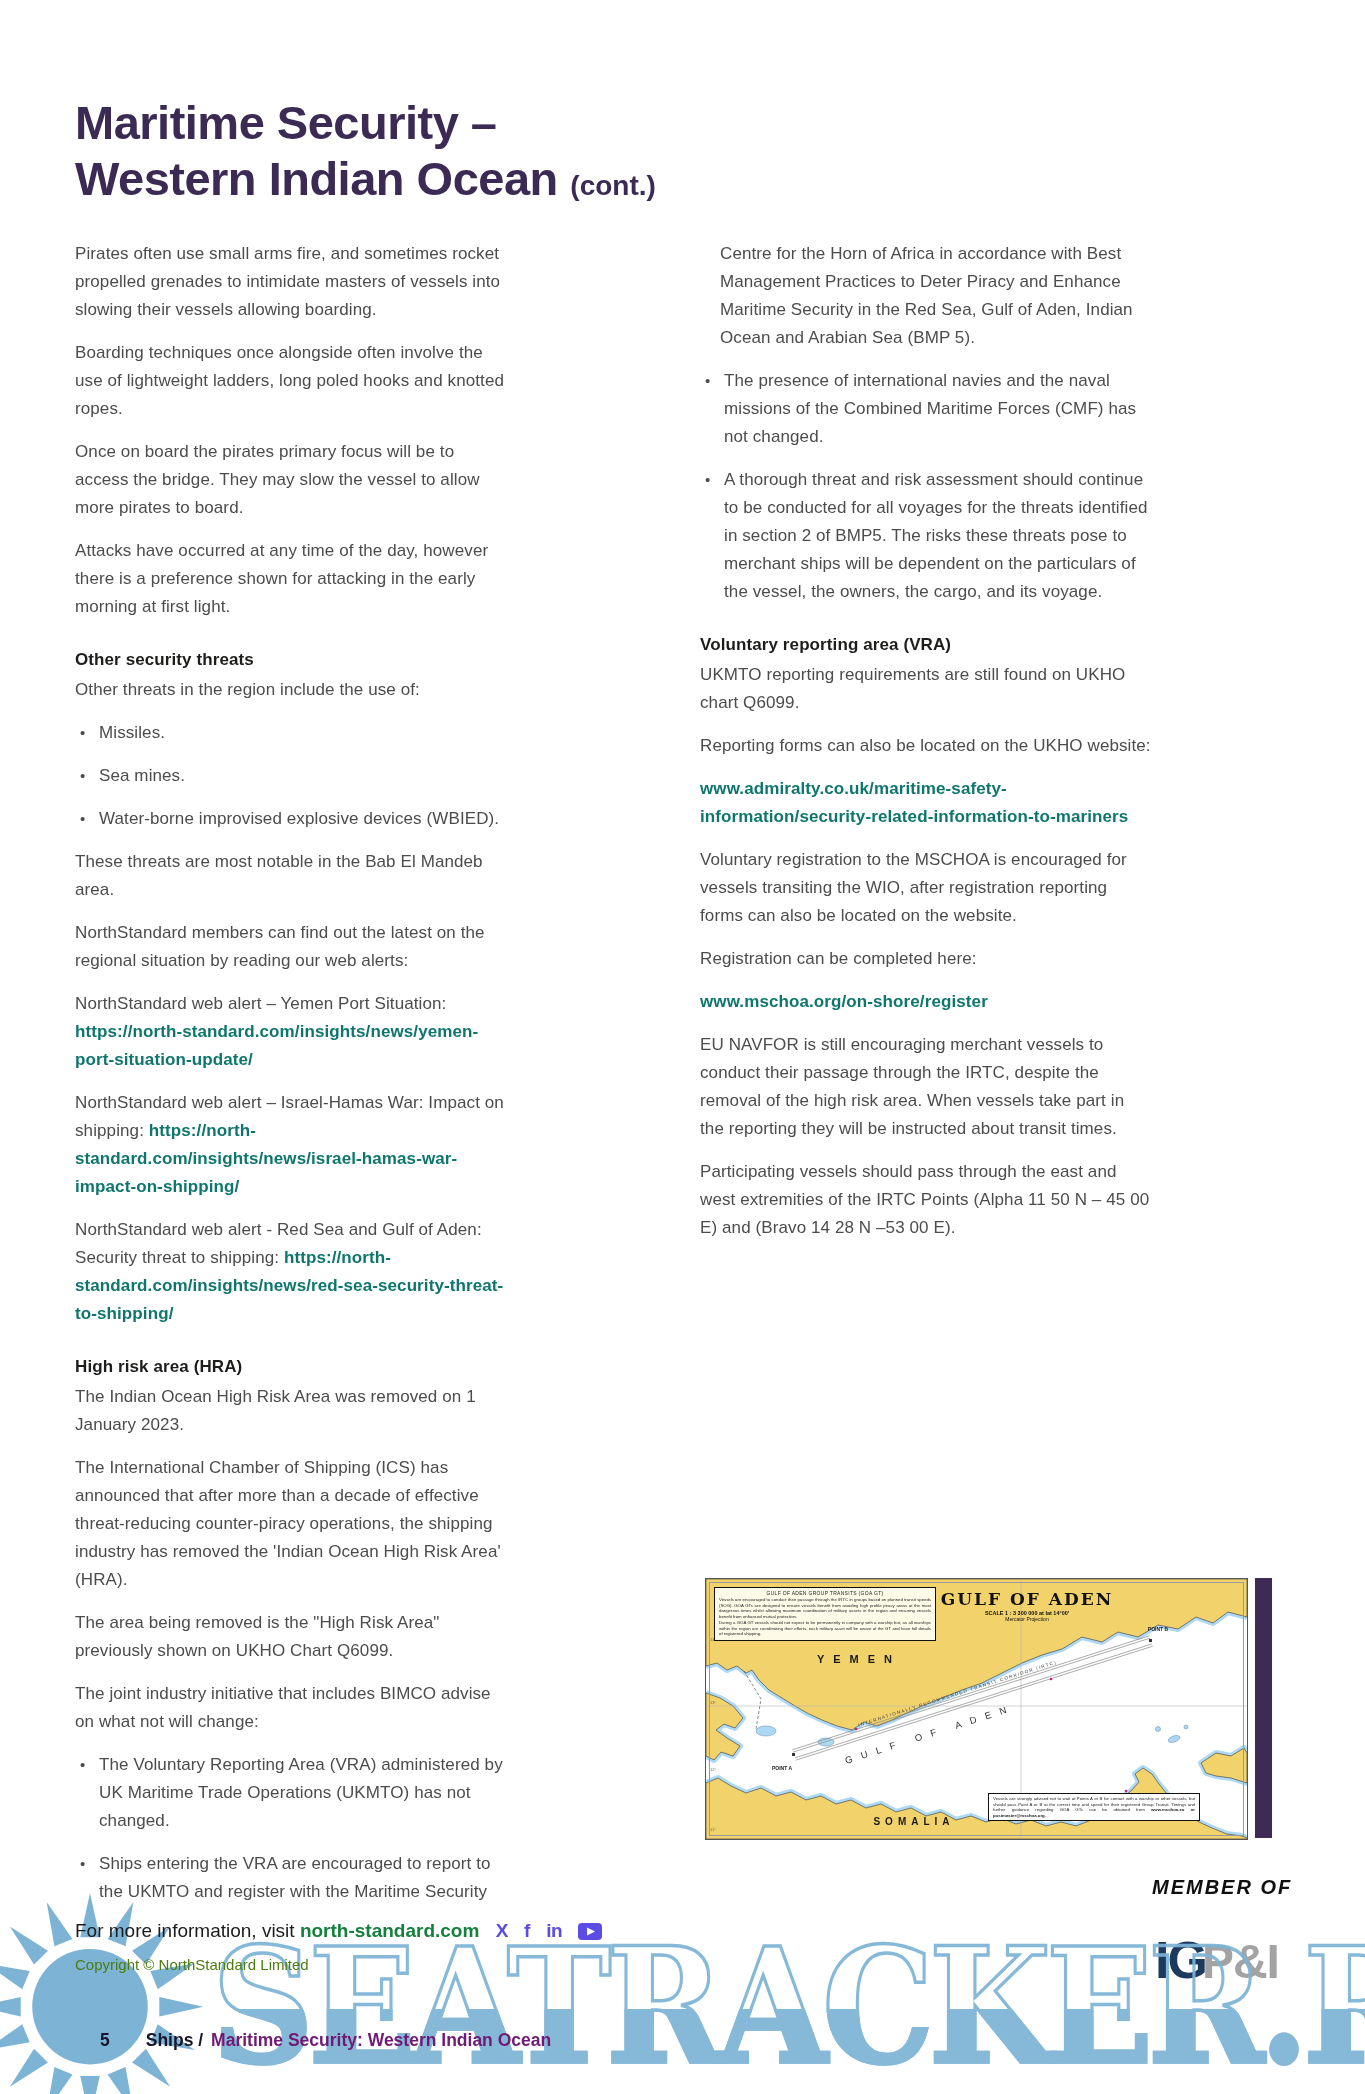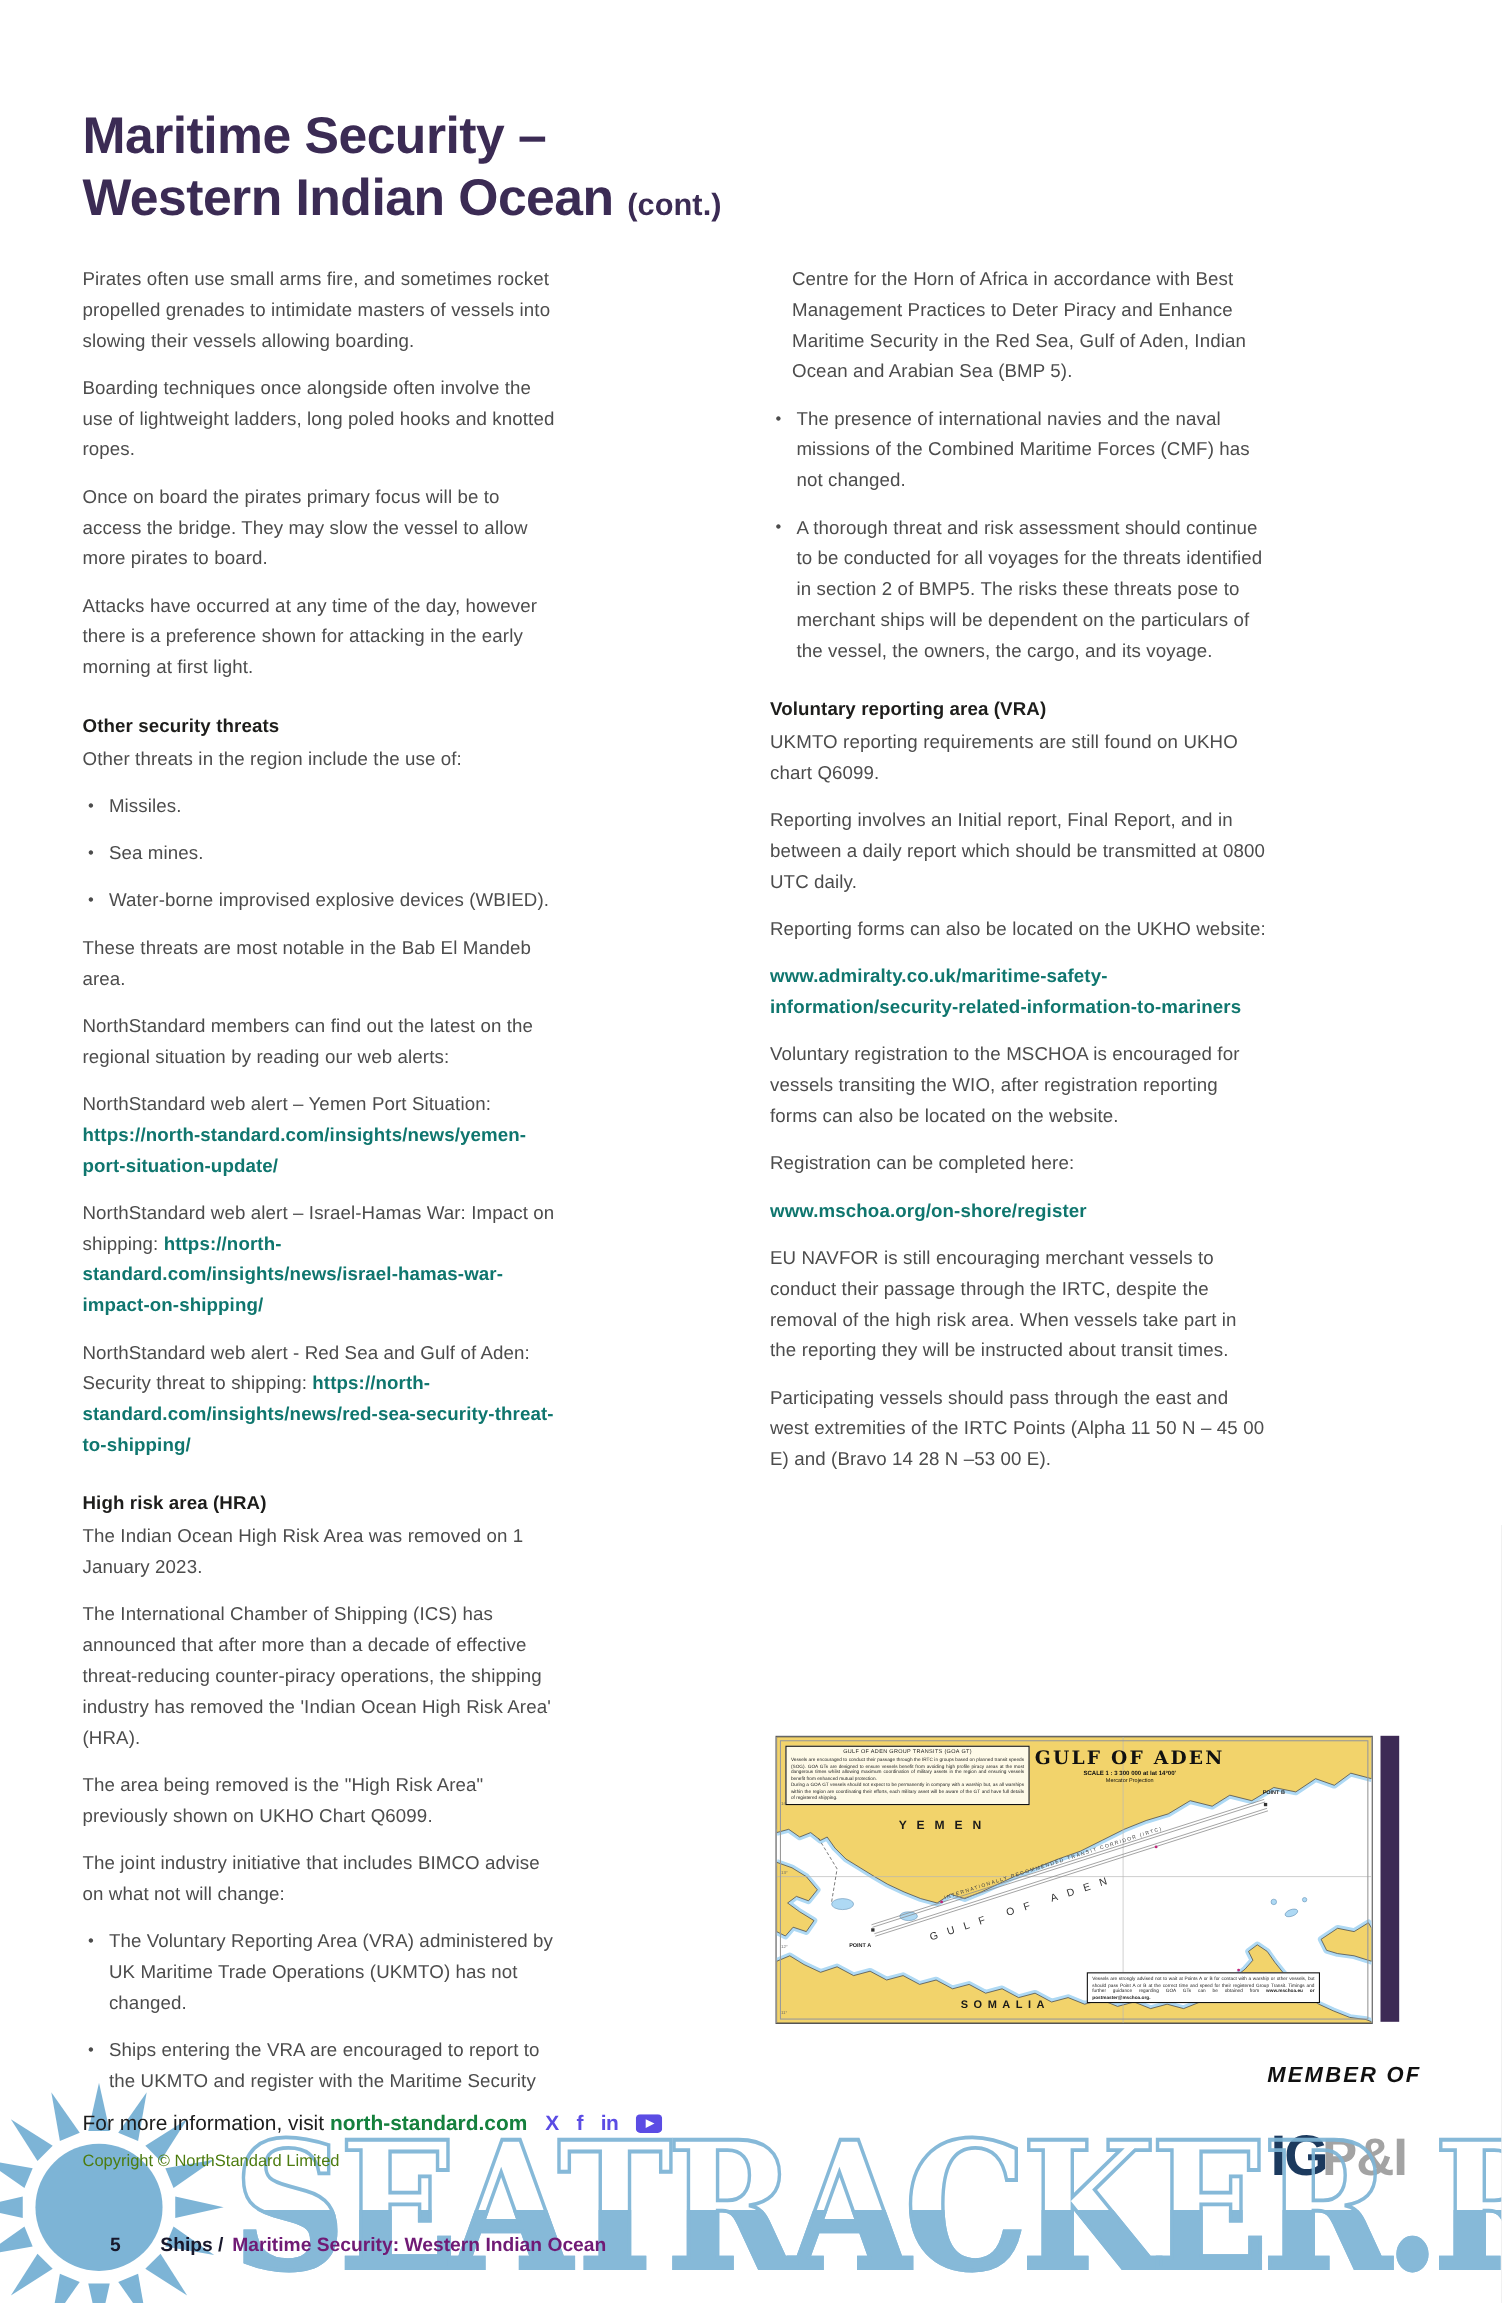--- a/index.html
+++ b/index.html
@@ -114,21 +114,20 @@
   </div>
 
   <div class="col right">
     <p class="cont-para">Centre for the Horn of Africa in accordance with Best Management Practices to Deter Piracy and Enhance Maritime Security in the Red Sea, Gulf of Aden, Indian Ocean and Arabian Sea (BMP 5).</p>
     <ul>
       <li>The presence of international navies and the naval missions of the Combined Maritime Forces (CMF) has not changed.</li>
       <li>A thorough threat and risk assessment should continue to be conducted for all voyages for the threats identified in section 2 of BMP5. The risks these threats pose to merchant ships will be dependent on the particulars of the vessel, the owners, the cargo, and its voyage.</li>
     </ul>
     <h3>Voluntary reporting area (VRA)</h3>
     <p>UKMTO reporting requirements are still found on UKHO chart Q6099.</p>
-    <p>Reporting involves an Initial report, Final Report, and in between a daily report which should be transmitted at 0800 UTC daily.</p>
     <p>Reporting forms can also be located on the UKHO website:</p>
     <p><a class="url">www.admiralty.co.uk/maritime-safety-information/security-related-information-to-mariners</a></p>
     <p>Voluntary registration to the MSCHOA is encouraged for vessels transiting the WIO, after registration reporting forms can also be located on the website.</p>
     <p>Registration can be completed here:</p>
     <p><a class="url">www.mschoa.org/on-shore/register</a></p>
     <p>EU NAVFOR is still encouraging merchant vessels to conduct their passage through the IRTC, despite the removal of the high risk area. When vessels take part in the reporting they will be instructed about transit times.</p>
     <p>Participating vessels should pass through the east and west extremities of the IRTC Points (Alpha 11 50 N – 45 00 E) and (Bravo 14 28 N –53 00 E).</p>
   </div>
 
   <figure class="map-figure">

